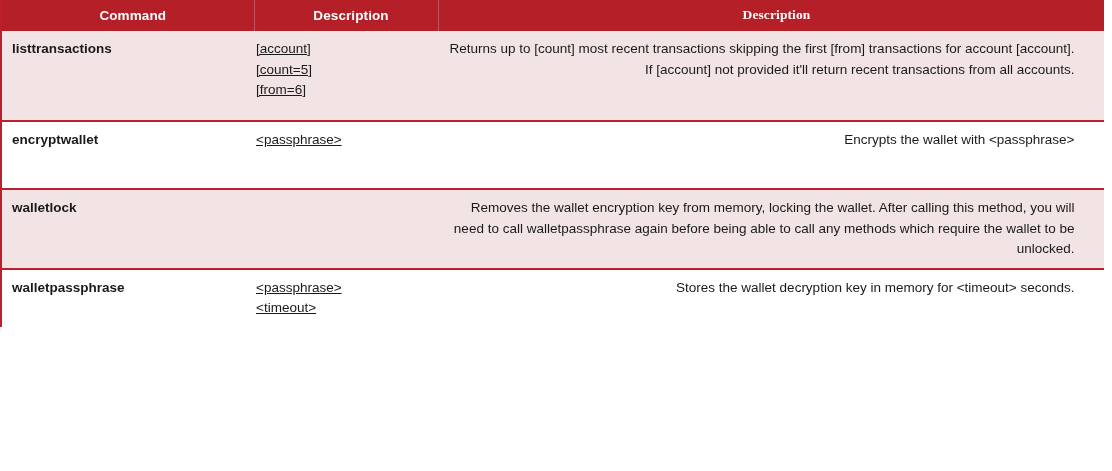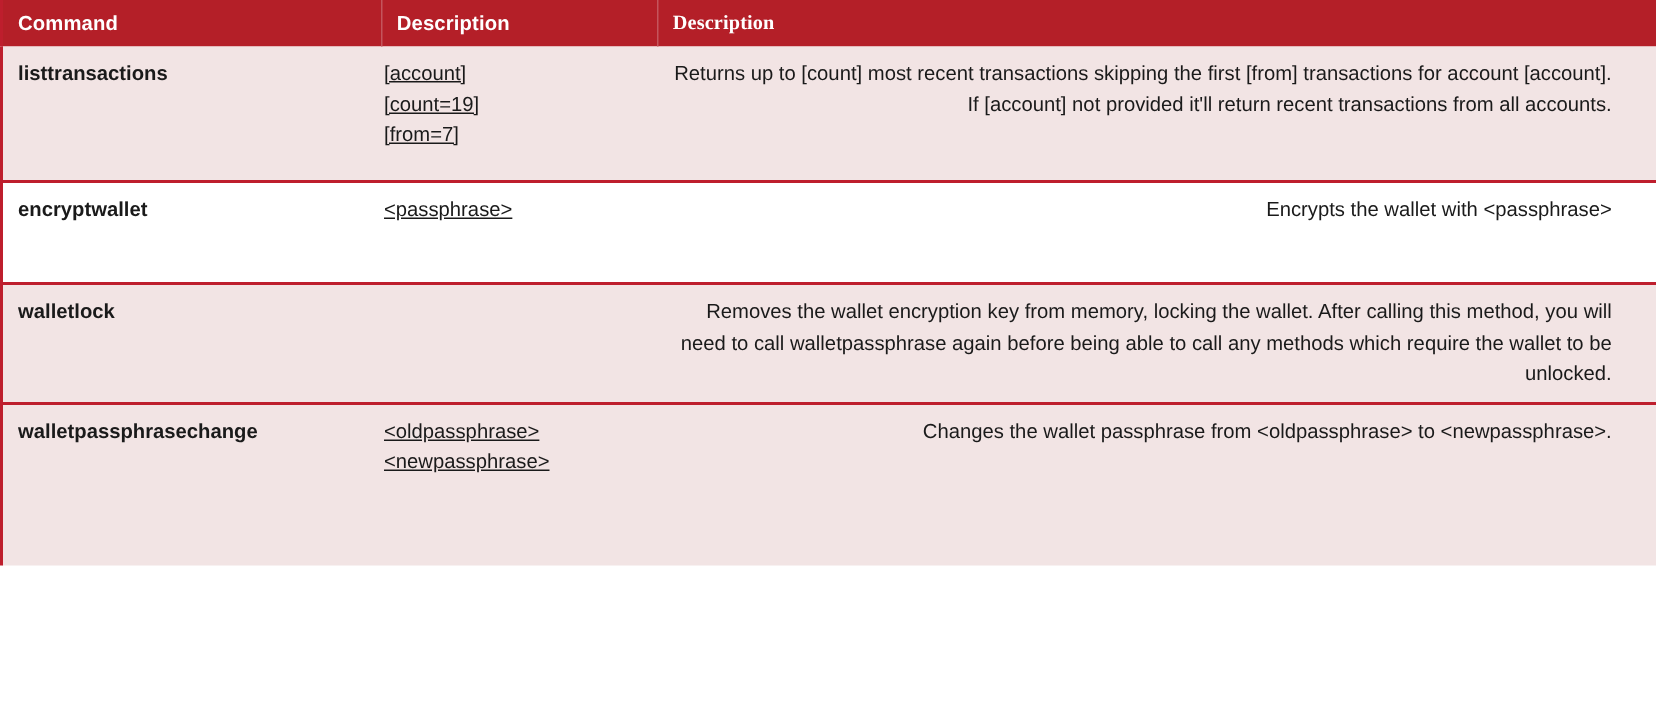--- a/index.html
+++ b/index.html
@@ -33,21 +33,21 @@
 
   col.c-command     { width: 253px; }
   col.c-parameters  { width: 184px; }
   col.c-description { width: 667px; }
 
   thead th {
     background: #B41F28;
     color: #ffffff;
     font-size: 13.5px;
     font-weight: bold;
-    text-align: left;
+    text-align: center;
     padding: 7px 0 8px 10px;
     vertical-align: middle;
     letter-spacing: 0.1px;
     border-right: 1px solid #C4555C;
   }
   thead th:last-child { border-right: none; font-family: Liberation Serif, serif; }
 
   tbody td {
     font-size: 13.5px;
     color: #1a1a1a;
@@ -94,40 +94,40 @@
         <th>Command</th>
         <th>Description</th>
         <th>Description</th>
       </tr>
     </thead>
     <tbody>
         <tr class="shade" style="height: 90px;">
           <td class="command">listtransactions</td>
           <td class="parameters">
             <span class="pline">[account]</span>
-            <span class="pline">[count=19]</span>
-            <span class="pline">[from=7]</span>
+            <span class="pline">[count=5]</span>
+            <span class="pline">[from=6]</span>
           </td>
           <td class="description">Returns up to [count] most recent transactions skipping the first [from] transactions for account [account]. If [account] not provided it'll return recent transactions from all accounts.</td>
         </tr>
         <tr class="plain" style="height: 68px;">
           <td class="command">encryptwallet</td>
           <td class="parameters">
             <span class="pline">&lt;passphrase&gt;</span>
           </td>
           <td class="description">Encrypts the wallet with &lt;passphrase&gt;</td>
         </tr>
         <tr class="shade" style="height: 67px;">
           <td class="command">walletlock</td>
           <td class="parameters"></td>
           <td class="description">Removes the wallet encryption key from memory, locking the wallet. After calling this method, you will need to call walletpassphrase again before being able to call any methods which require the wallet to be unlocked.</td>
         </tr>
-        <tr class="shade" style="height: 108px;">
-          <td class="command">walletpassphrasechange</td>
+        <tr class="plain" style="height: 58px;">
+          <td class="command">walletpassphrase</td>
           <td class="parameters">
-            <span class="pline">&lt;oldpassphrase&gt;</span>
-            <span class="pline">&lt;newpassphrase&gt;</span>
+            <span class="pline">&lt;passphrase&gt;</span>
+            <span class="pline">&lt;timeout&gt;</span>
           </td>
-          <td class="description">Changes the wallet passphrase from &lt;oldpassphrase&gt; to &lt;newpassphrase&gt;.</td>
+          <td class="description">Stores the wallet decryption key in memory for &lt;timeout&gt; seconds.</td>
         </tr>
       </tbody>
   </table>
 </div>
 
 </body></html>

